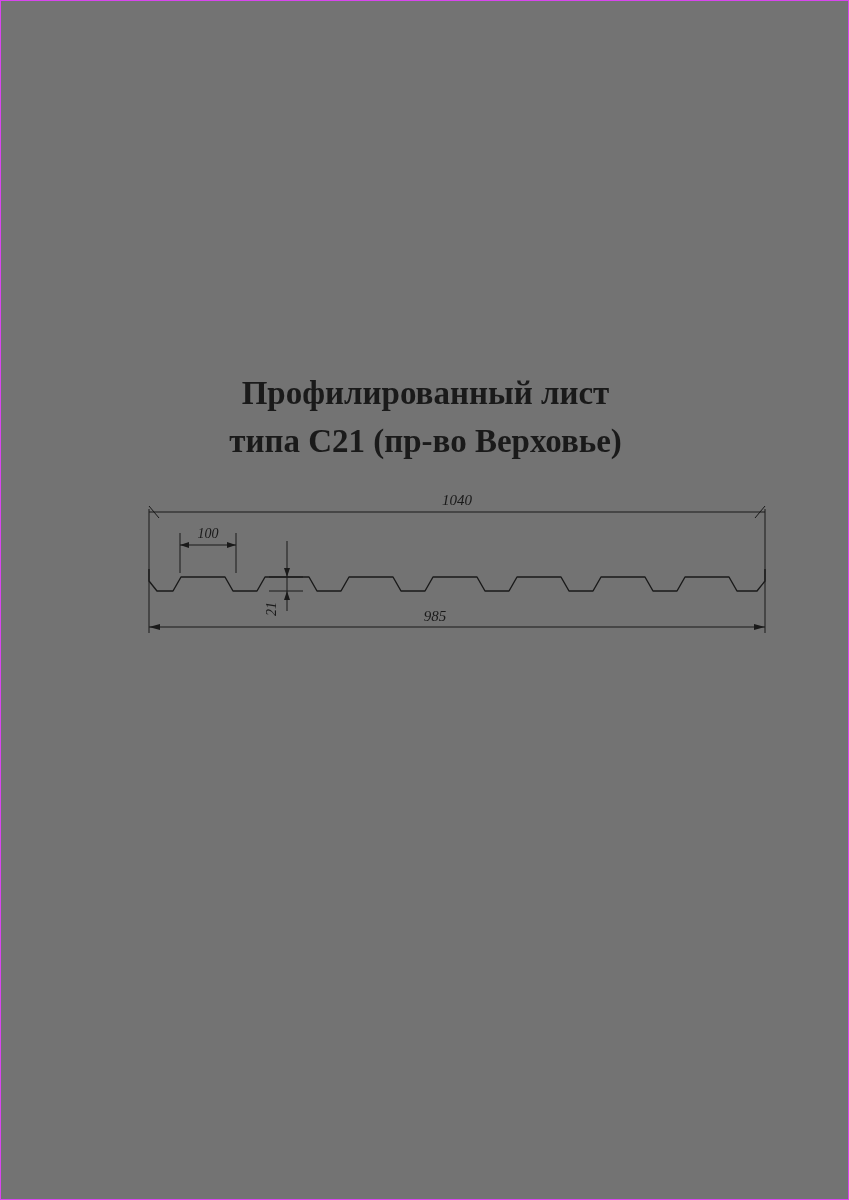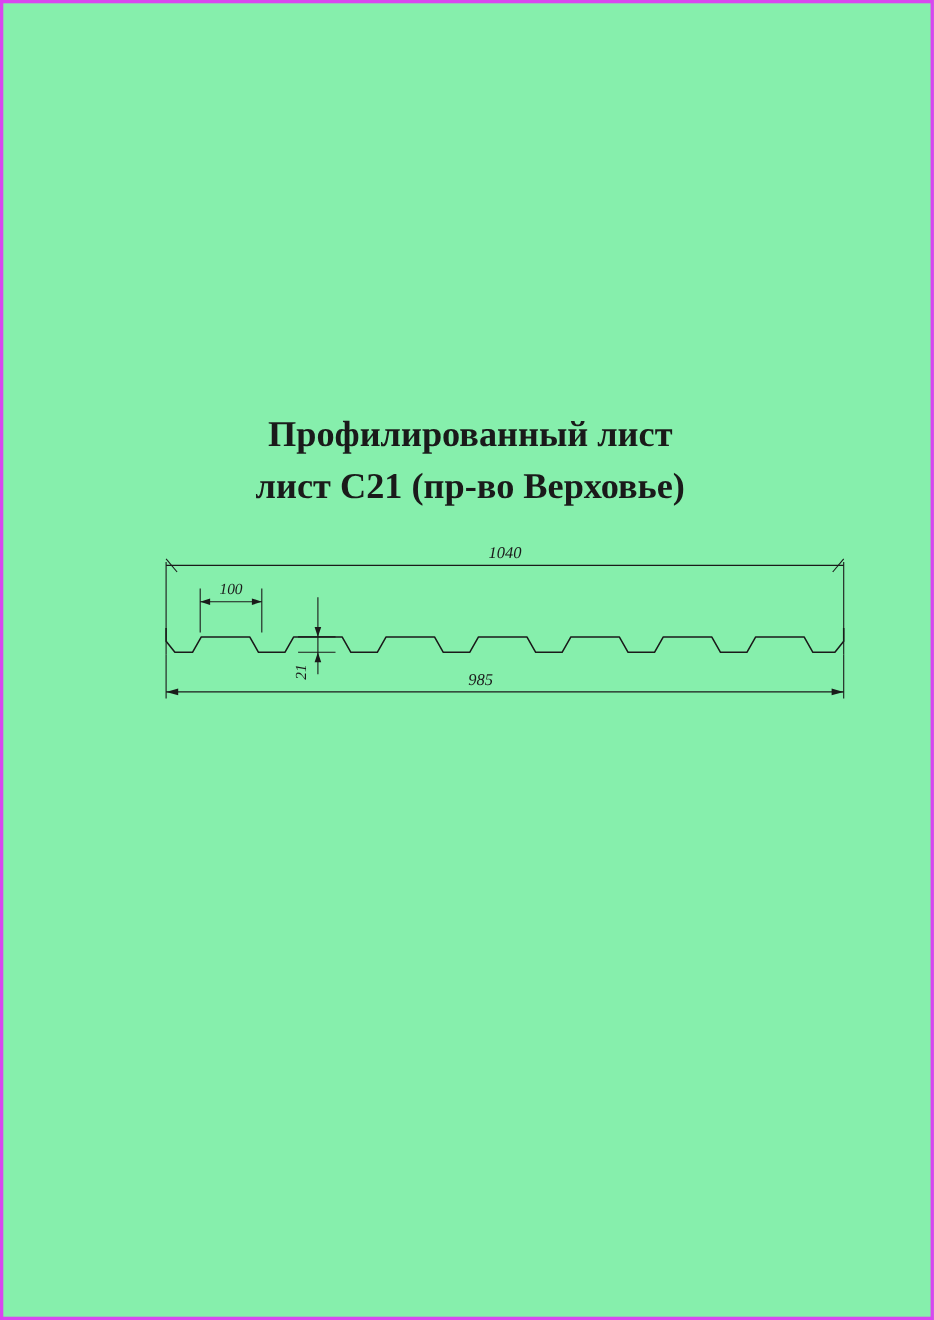--- a/index.html
+++ b/index.html
@@ -13,22 +13,22 @@
     position: relative;
     font-family: "Liberation Serif", serif;
     overflow: hidden;
   }
   #page {
     position: absolute;
     left: 0; top: 0;
     width: 849px;
     height: 1200px;
     box-sizing: border-box;
-    border: 3px solid #d946ef;
-    background: #86efac;
+    border: 1px solid #d946ef;
+    background: #737373;
   }
   #title-block {
     position: absolute;
     left: 0;
     top: 368px;
     width: 849px;
     text-align: center;
   }
   .title-line {
     font-family: "Liberation Serif", serif;
@@ -55,21 +55,21 @@
     fill: #1a1a1a;
   }
 </style>
 </head>
 <body>
 
 <div id="page">
 
   <div id="title-block">
     <div class="title-line">Профилированный лист</div>
-    <div class="title-line">лист С21 (пр-во Верховье)</div>
+    <div class="title-line">типа С21 (пр-во Верховье)</div>
   </div>
 
   <div id="drawing">
     <svg width="680" height="180" viewBox="0 0 680 180" xmlns="http://www.w3.org/2000/svg">
 
       <g stroke="#1a1a1a" stroke-width="1" fill="none">
 
         <line x1="32" y1="28" x2="32" y2="112"></line>
         <line x1="648" y1="28" x2="648" y2="112"></line>
 

